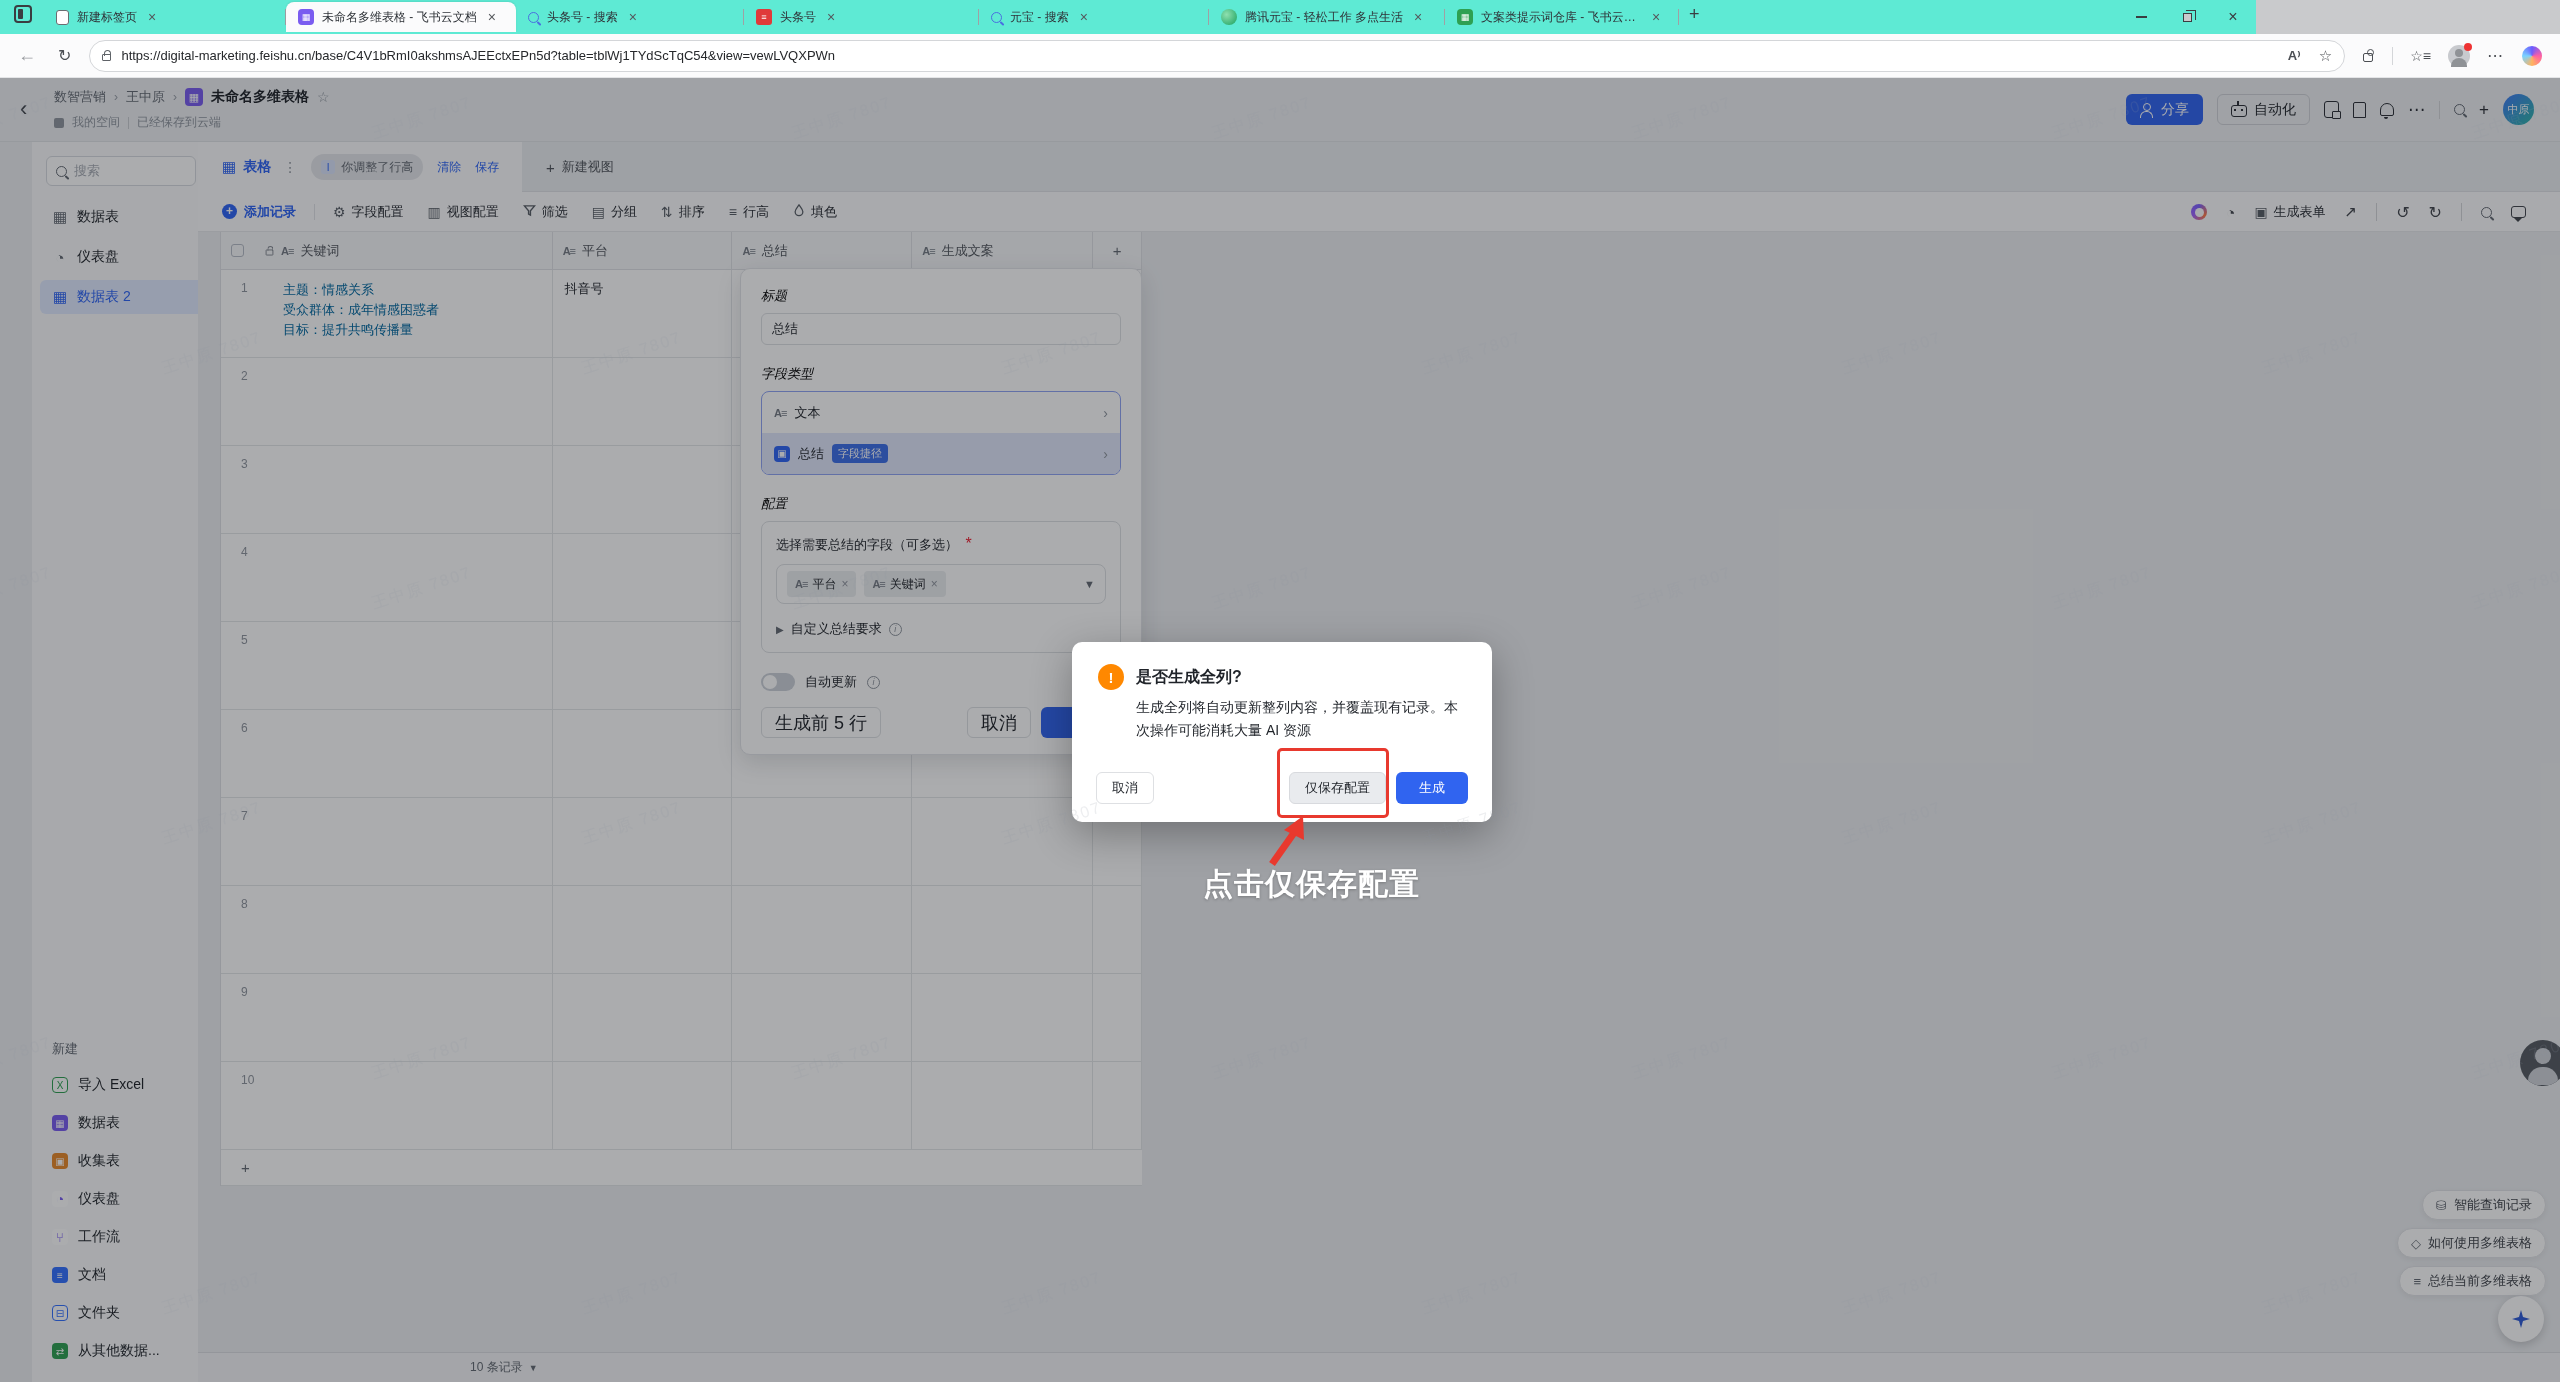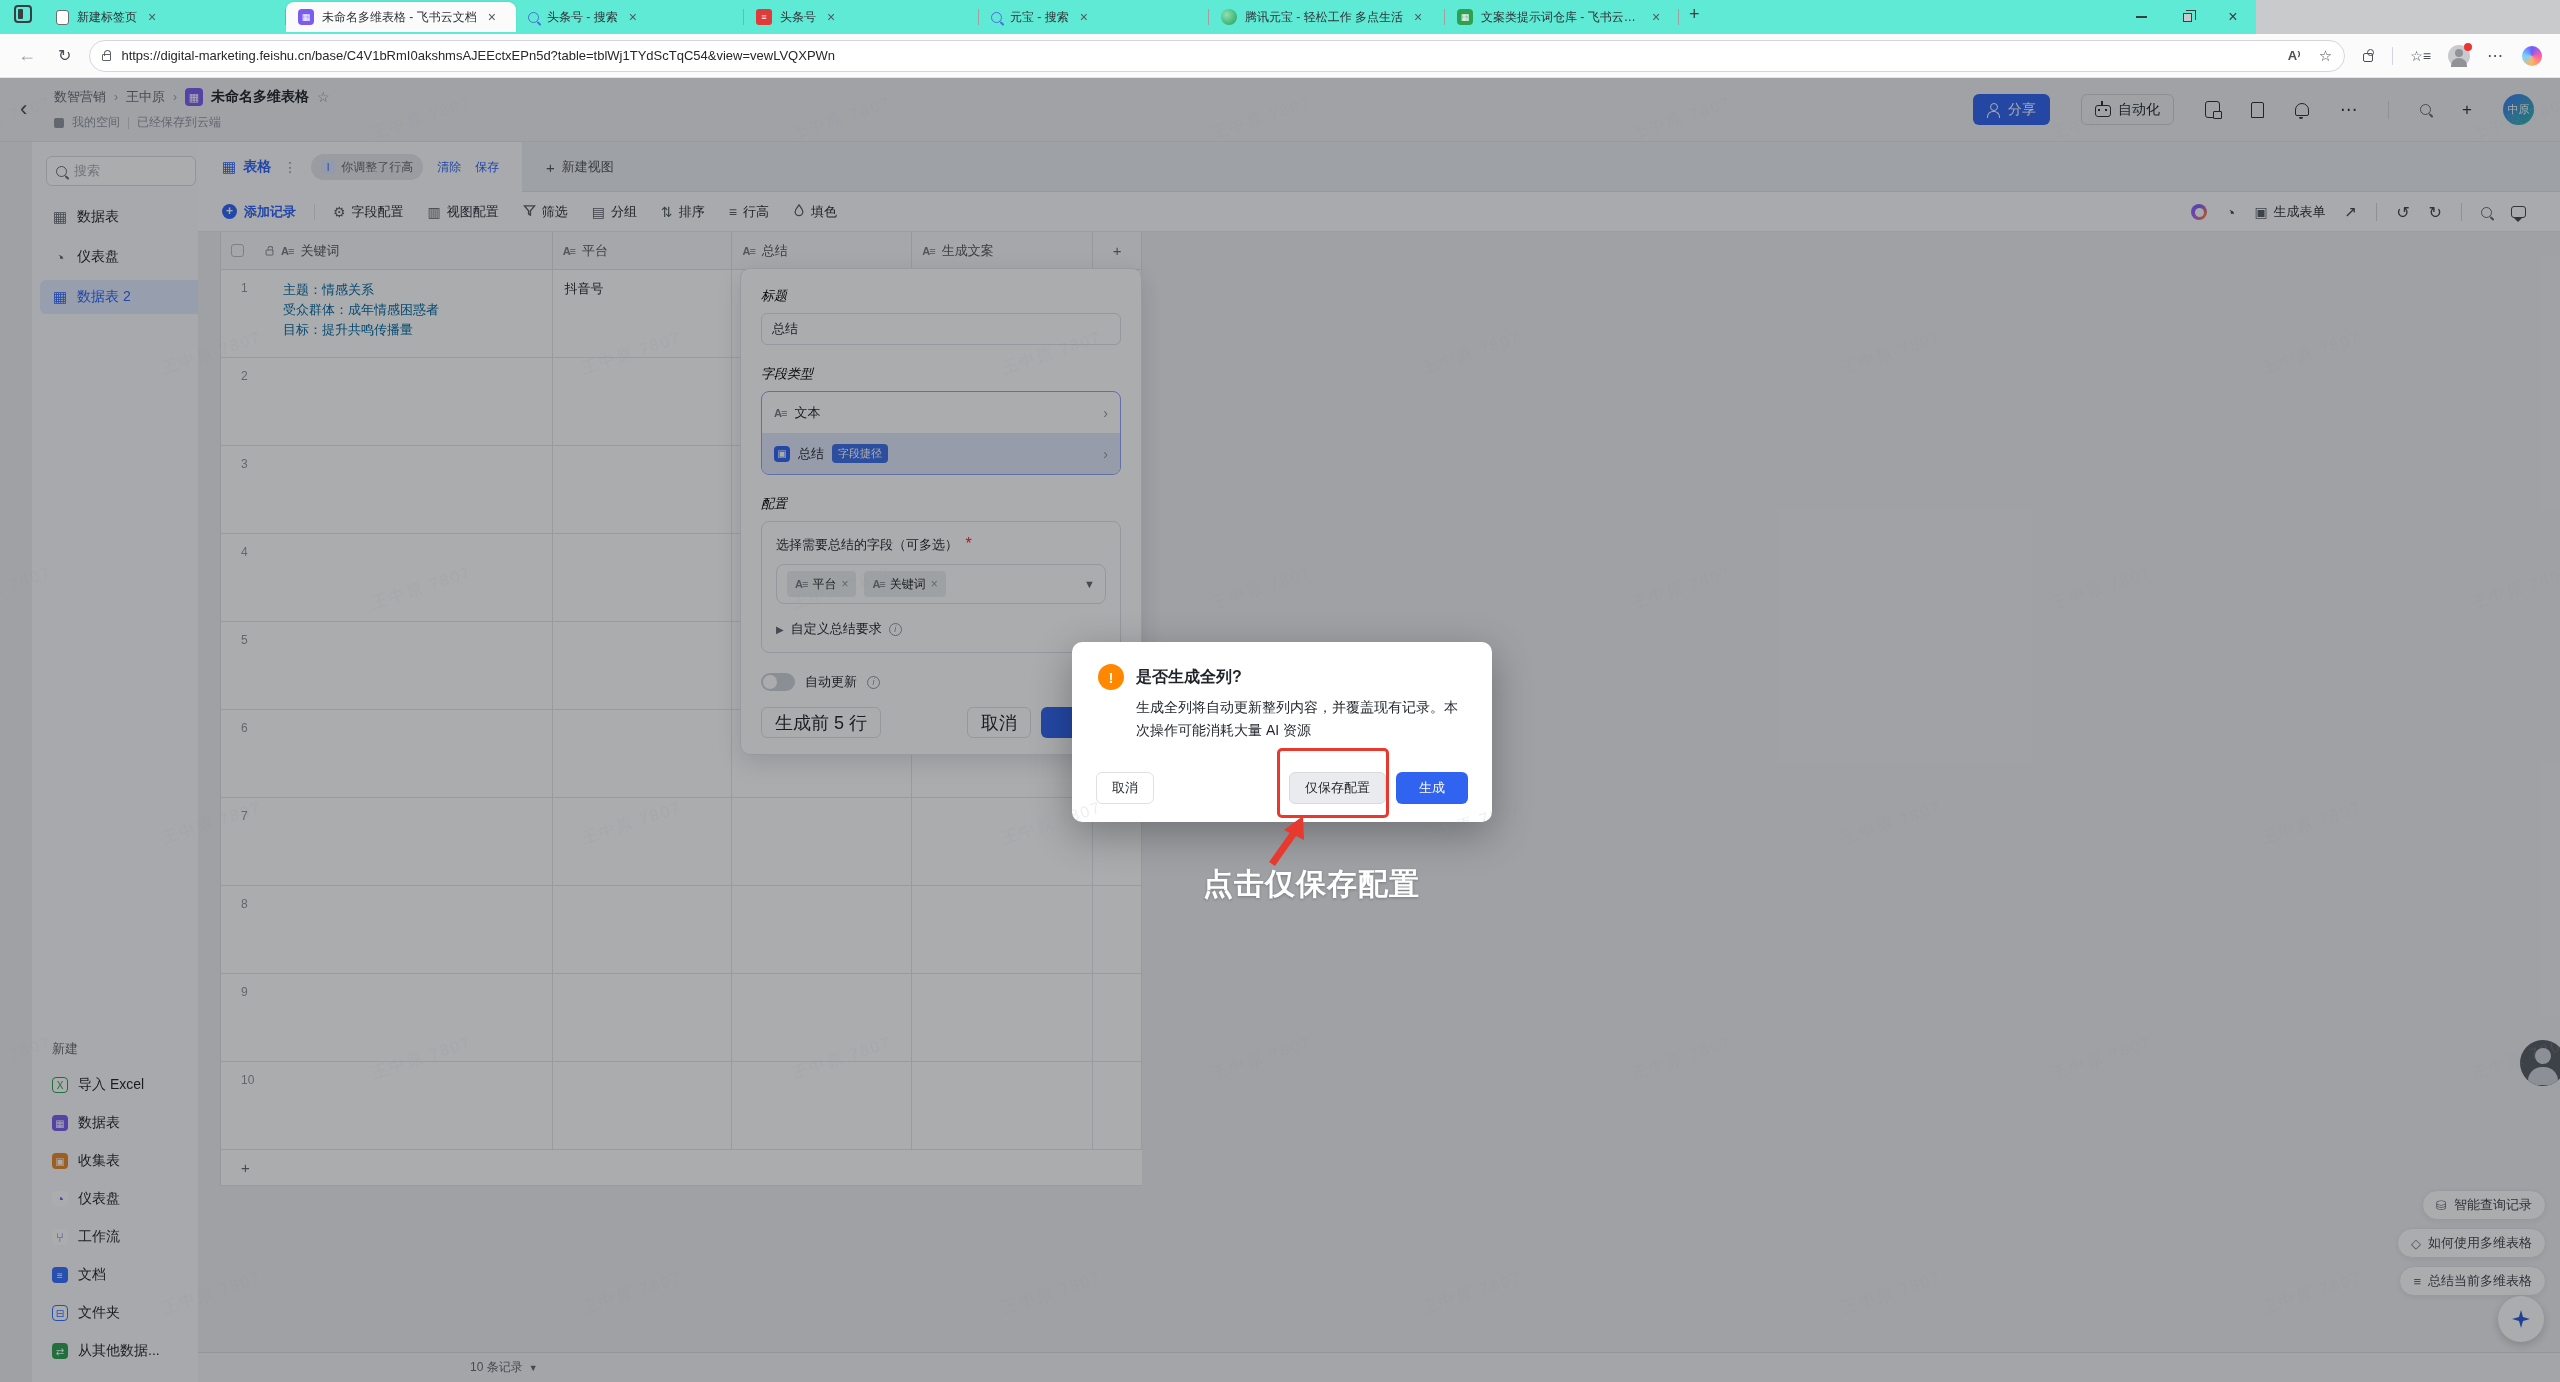--- a/index.html
+++ b/index.html
@@ -60,21 +60,21 @@
   .fheader { position:absolute; left:0; top:0; width:2560px; height:64px; background:#eef0f3; border-bottom:1px solid #e1e3e6; }
   .backchev { position:absolute; left:20px; top:18px; font-size:22px; color:#42464d; }
   .bc-line { position:absolute; left:54px; top:10px; display:flex; align-items:center; gap:8px; font-size:13px; color:#646a73; }
   .bc-sep { color:#9aa0a8; font-size:12px; }
   .docchip { width:18px; height:18px; border-radius:4px; background:#7a5cf0; color:#fff; font-size:11px; display:flex; align-items:center; justify-content:center; }
   .doctitle { font-size:14px; color:#1f2329; font-weight:bold; }
   .bc-star { color:#8f959e; font-size:14px; }
   .bc-sub { position:absolute; left:54px; top:36px; display:flex; align-items:center; gap:8px; font-size:12px; color:#8f959e; }
   .spaceic { width:10px; height:10px; background:#8f959e; border-radius:2px; }
   .subdiv { width:1px; height:12px; background:#c9ccd1; }
-  .hdr-right { position:absolute; right:26px; top:16px; display:flex; align-items:center; gap:31px; }
+  .hdr-right { position:absolute; right:26px; top:16px; display:flex; align-items:center; gap:14px; }
   .btn-share { height:31px; background:#3064f0; color:#fff; border-radius:6px; font-size:14px; display:flex; align-items:center; gap:7px; padding:0 14px; }
   .share-person { width:14px; height:14px; position:relative; }
   .share-person:before { content:""; position:absolute; left:3px; top:0; width:6px; height:6px; border:1.4px solid #fff; border-radius:50%; }
   .share-person:after { content:""; position:absolute; left:0; top:8px; width:11px; height:6px; border:1.4px solid #fff; border-bottom:none; border-radius:6px 6px 0 0; }
   .btn-auto { height:31px; border:1px solid #cfd2d7; border-radius:6px; font-size:14px; color:#1f2329; display:flex; align-items:center; gap:7px; padding:0 13px; }
   .robot { width:16px; height:12px; border:1.6px solid #2b2f36; border-radius:3px; position:relative; margin-top:3px; }
   .robot:before { content:""; position:absolute; left:2px; top:3px; width:2px; height:2px; background:#2b2f36; box-shadow:7px 0 #2b2f36; }
   .robot:after { content:""; position:absolute; left:5px; top:-5px; width:1.6px; height:4px; background:#2b2f36; }
   .hic { font-size:17px; color:#2b2f36; }
   .filelock { width:15px; height:17px; border:1.6px solid #2b2f36; border-radius:3px; position:relative; }

